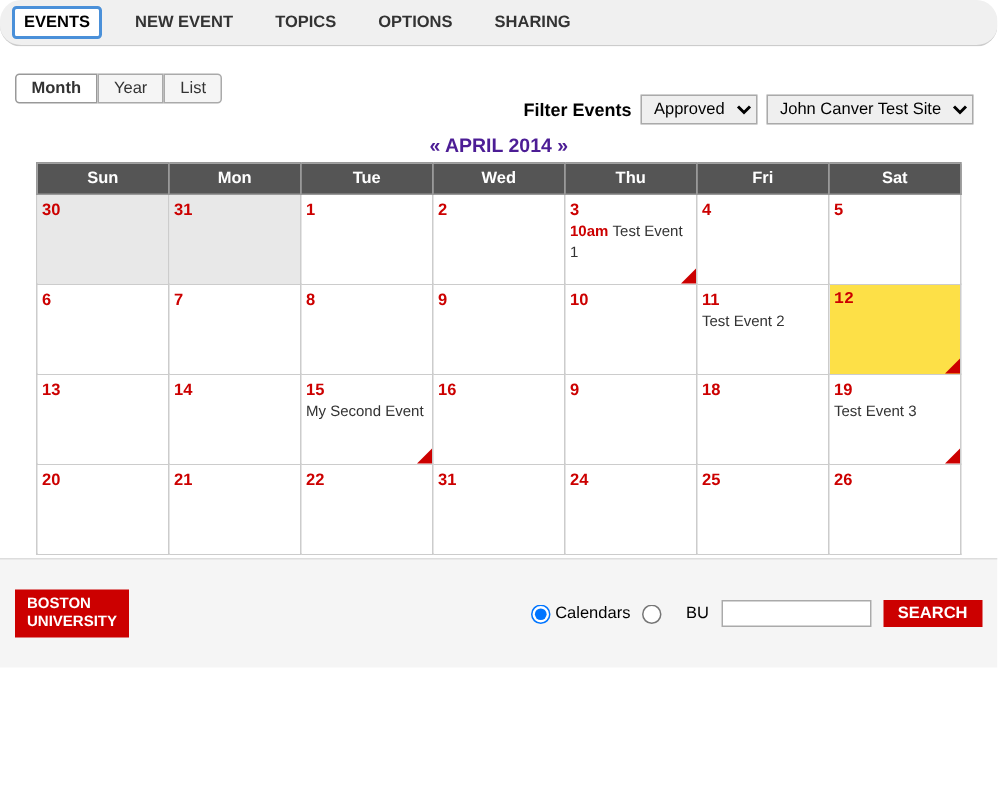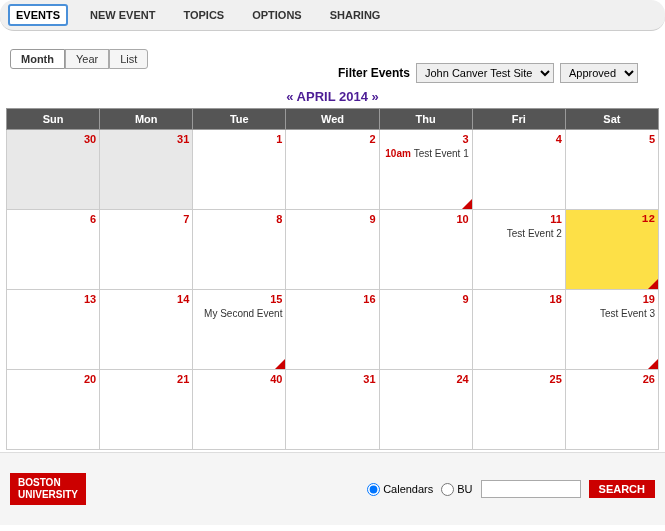--- a/index.html
+++ b/index.html
@@ -14,65 +14,65 @@
     .view-btn:first-child { border-radius: 3px 0 0 3px; }
     .view-btn:last-child { border-radius: 0 3px 3px 0; }
     .cal-top-left { display: flex; gap: 0; }
 
     
     .month-title { text-align: center; color: #4c1d95; font-size: 13px; font-weight: bold; padding: 4px 0; }
 
     
     .calendar { width: 100%; border-collapse: collapse; }
     .calendar th { background: #555; color: #fff; font-size: 11px; font-weight: bold; text-align: center; padding: 4px 2px; border: 1px solid #999; }
-    .calendar td { border: 1px solid #ccc; vertical-align: top; width: 14.28%; height: 80px; padding: 2px 3px; position: relative; background: #fff; text-align: right; }
+    .calendar td { border: 1px solid #ccc; vertical-align: top; width: 14.28%; height: 60px; padding: 2px 3px; position: relative; background: #fff; }
     .calendar td.other-month { background: #e8e8e8; }
     .calendar td.highlighted { background: #fde047; font-family: Liberation Mono, monospace; }
     .day-num { color: #cc0000; font-size: 11px; font-weight: bold; }
     .event-text { font-size: 10px; color: #333; margin-top: 1px; }
     .event-time { color: #cc0000; font-weight: bold; font-size: 10px; }
     .corner-flag { position: absolute; bottom: 0; right: 0; width: 0; height: 0; border-style: solid; border-width: 0 0 10px 10px; border-color: transparent transparent #cc0000 transparent; }
 
     
     .bottom-bar { display: flex; align-items: center; justify-content: space-between; padding: 20px 10px; border-top: 1px solid #ddd; background: #f5f5f5; margin-top: 2px; }
     .bu-logo { background: #cc0000; color: #fff; font-weight: bold; font-size: 13px; padding: 4px 8px; line-height: 1.2; }
     .bu-logo span { display: block; font-size: 10px; }
     .search-area { display: flex; align-items: center; gap: 8px; }
     .radio-group { display: flex; align-items: center; gap: 8px; font-size: 11px; }
     .search-input { border: 1px solid #aaa; padding: 2px 4px; font-size: 11px; width: 100px; }
     .search-btn { background: #cc0000; color: #fff; border: none; padding: 3px 10px; font-size: 11px; font-weight: bold; cursor: pointer; }
 
-    .main-content { padding: 0 6px; }
+    .main-content { padding: 0 24px; }
   </style>
 </head>
 <body>
 
 <div class="top-nav">
 
 <div class="nav-item active">EVENTS</div>
     <div class="nav-item">NEW EVENT</div>
     <div class="nav-item">TOPICS</div>
     <div class="nav-item">OPTIONS</div>
     <div class="nav-item">SHARING</div>
   </div>
 
-<div style="display:flex; align-items:center; justify-content:space-between; padding: 4px 27px 2px 10px;">
+<div style="display:flex; align-items:center; justify-content:space-between; padding: 4px 16px 2px 10px;">
   <div class="cal-top-left">
 
   <button class="view-btn active">Month</button>
       <button class="view-btn">Year</button>
       <button class="view-btn">List</button>
     </div>
   <div style="display:flex; align-items:center; gap:6px;margin-top:28px;">
     <span style="font-size:12px;font-weight:bold;">Filter Events</span>
     <select style="font-size:11px;padding:2px 4px;border:1px solid #aaa;">
-      <option>John Canver Test Site</option>
+      <option>Approved</option>
     </select>
     <select style="font-size:11px;padding:2px 4px;border:1px solid #aaa;">
-      <option>Approved</option>
+      <option>John Canver Test Site</option>
     </select>
   </div>
 </div>
 
 <div class="month-title">
   <span>« APRIL 2014 »</span>
 </div>
 
 <div class="main-content">
   <table class="calendar">
@@ -111,42 +111,42 @@
           <td><span class="day-num">14</span></td>
           <td><span class="day-num">15</span><div><span class="event-text">My Second Event</span></div><div class="corner-flag"></div></td>
           <td><span class="day-num">16</span></td>
           <td><span class="day-num">9</span></td>
           <td><span class="day-num">18</span></td>
           <td><span class="day-num">19</span><div><span class="event-text">Test Event 3</span></div><div class="corner-flag"></div></td>
         </tr>
         <tr>
           <td><span class="day-num">20</span></td>
           <td><span class="day-num">21</span></td>
-          <td><span class="day-num">40</span></td>
+          <td><span class="day-num">22</span></td>
           <td><span class="day-num">31</span></td>
           <td><span class="day-num">24</span></td>
           <td><span class="day-num">25</span></td>
           <td><span class="day-num">26</span></td>
         </tr>
       </tbody>
   </table>
 </div>
 
 <div class="bottom-bar">
   <div class="bu-logo">
     <span>BOSTON</span>
     <span>UNIVERSITY</span>
   </div>
   <div class="search-area">
     <div class="radio-group">
       <label style="display:flex;align-items:center;gap:3px;">
         <input type="radio" name="search_type" checked="" style="">
         <span>Calendars</span>
       </label>
-      <label style="display:flex;align-items:center;gap:3px;">
+      <label style="display:flex;align-items:center;gap:16px;">
         <input type="radio" name="search_type" style="">
         <span>BU</span>
       </label>
     </div>
     <input type="text" class="search-input" style="">
     <button class="search-btn">SEARCH</button>
   </div>
 </div>
 
 </body></html>

